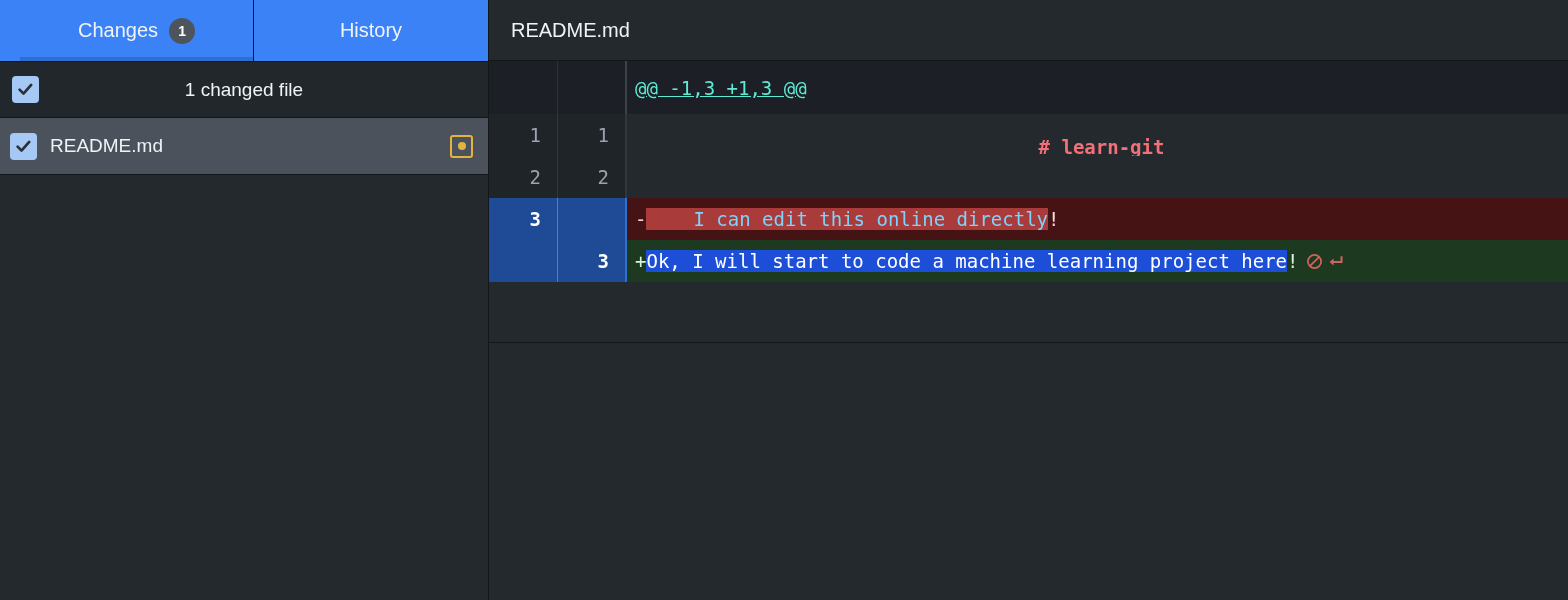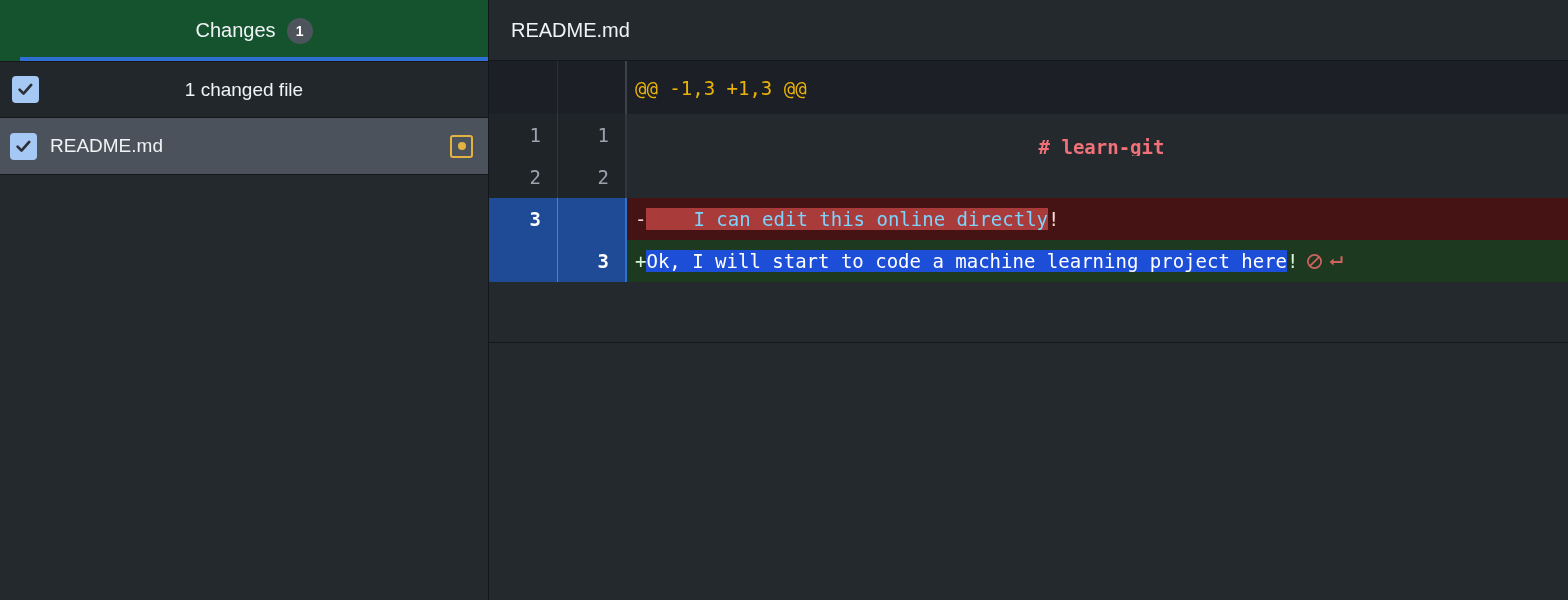--- a/index.html
+++ b/index.html
@@ -15,21 +15,21 @@
   
   #left-pane{
     width:489px; height:600px;
     background:#24292e;
     border-right:1px solid #14171a;
     display:flex; flex-direction:column;
     flex:0 0 489px;
   }
   #tabbar{
     height:61px; display:flex; flex:0 0 61px;
-    background:#14532d;
+    background:#3b82f6;
     padding-left:20px;
   }
   .tab{
     flex:1 1 50%;
     display:flex; align-items:center; justify-content:center;
     gap:11px;
     position:relative;
     font-size:20px; color:#f0f3f6;
     cursor:default;
     border-right:1px solid #14171a;
@@ -135,21 +135,21 @@
     white-space:pre;
     padding-left:8px;
     overflow:hidden;
   }
 
   
   .row-hunk .gut{ background:#1c2026; color:#1c2026; }
   .row-hunk .gut.old{ border-right:1px solid #2a3138; }
   .row-hunk .gut.new{ border-right:2px solid #3b4249; }
   .row-hunk{ height:53px; background:#1c2026; }
-  .row-hunk .content{ color:#eab308; }
+  .row-hunk .content{ color:#5eead4;text-decoration:underline; }
 
   
   .row-ctx .gut{ background:#1f2429; }
   .row-ctx{ background:#24292e; }
   .row-ctx .content{ color:#e6edf3;flex-direction:column; }
   .md-head{ color:#f07178; font-weight:700; }
 
   
   .row-del{ background:#451313; }
   .row-del .gut{ background:#1f4b96; color:#ffffff; font-weight:600; }
@@ -181,20 +181,23 @@
 <body>
 
 <div id="app">
 
   <div id="left-pane">
 
     <div id="tabbar">
       <div class="tab active">
         <span>Changes</span>
         <span class="tab-count">1</span>
+      </div>
+      <div class="tab">
+        <span>History</span>
       </div>
     </div>
 
     <div id="changes-header">
       <span class="cb">
         <svg width="19" height="19" viewBox="0 0 19 19" aria-hidden="true">
           <path d="M3.6 9.6 L7.5 13.6 L15.2 4.9" fill="none" stroke="#2b2f36" stroke-width="2.7" stroke-linecap="round" stroke-linejoin="round"></path>
         </svg>
       </span>
       <span id="changes-header-label">1 changed file</span>

